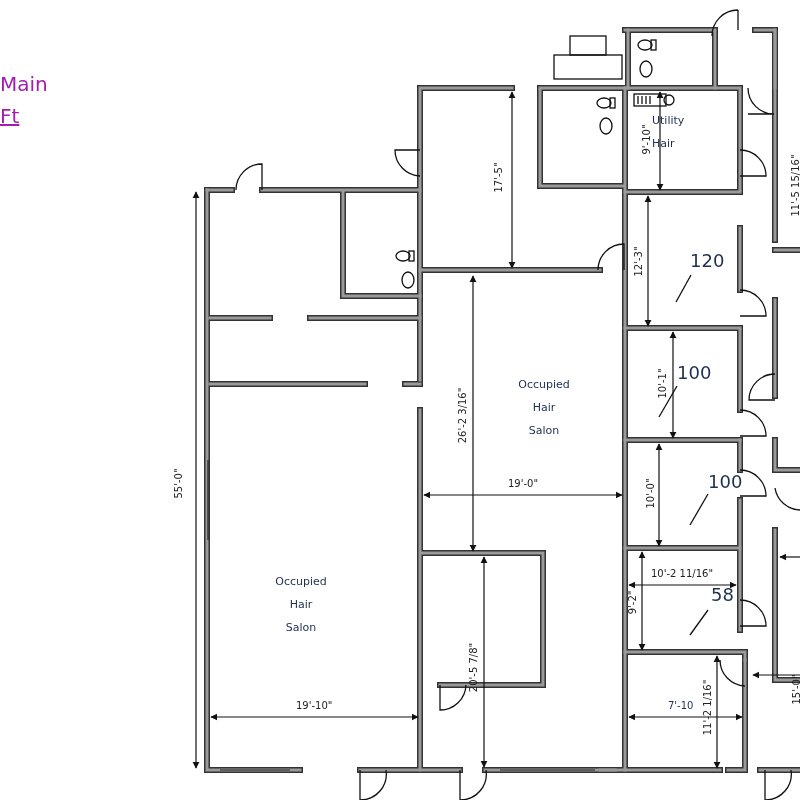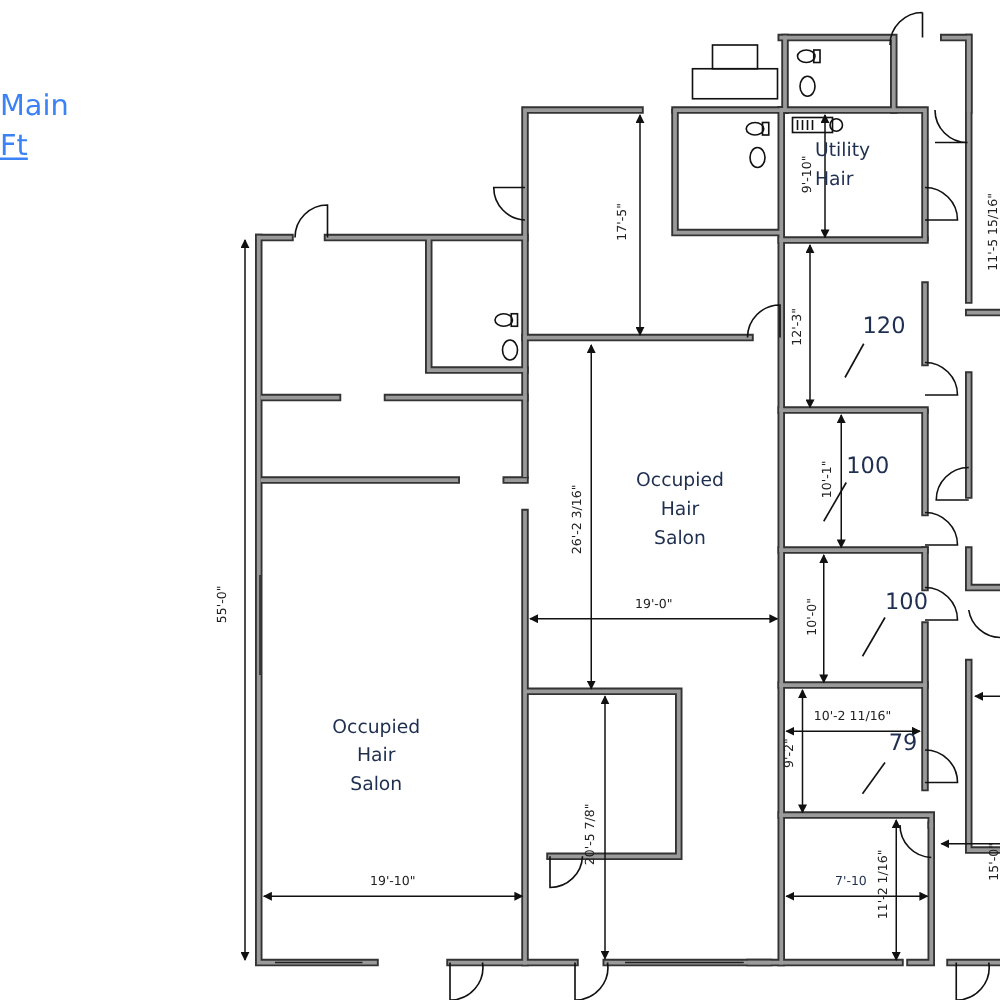--- a/index.html
+++ b/index.html
@@ -1,19 +1,19 @@
 <!DOCTYPE html>
 <html><head>
   <meta charset="utf-8">
   <style>
     html, body { margin:0; padding:0; background:#ffffff; }
     body { width:800px; height:800px; position:relative; overflow:hidden; font-family:"Liberation Sans", sans-serif; }
     #plan { position:absolute; left:0; top:0; width:800px; height:800px; }
-    .title { position:absolute; left:0; font-size:23px; color:#3b82f6; font-family:"DejaVu Sans", sans-serif; }
-    .room-label { position:absolute; text-align:center; color:#1f2f4f; font-size:15px; line-height:23px; font-family:"DejaVu Sans", sans-serif; }
+    .title { position:absolute; left:0; font-size:20px; color:#a21caf; font-family:"DejaVu Sans", sans-serif; }
+    .room-label { position:absolute; text-align:center; color:#1f2f4f; font-size:11px; line-height:23px; font-family:"DejaVu Sans", sans-serif; }
     .dim { position:absolute; font-size:10px; color:#222; white-space:nowrap; font-family:"DejaVu Sans", sans-serif; }
     .dim.v { transform:rotate(-90deg); transform-origin:center center; }
     .num { position:absolute; font-size:18px; color:#1f2f4f; font-family:"DejaVu Sans", sans-serif; }
   </style>
 </head>
 <body>
 
 <div class="title" style="top:72px;">Main</div>
 <div class="title" style="top:104px;text-decoration:underline;">Ft</div>
 
@@ -168,21 +168,21 @@
 </div>
 <div class="room-label" style="left:251px; top:570px; width:100px;">
   <div>Occupied</div>
   <div>Hair</div>
   <div>Salon</div>
 </div>
 
 <div class="num" style="left:690px; top:250px;">120</div>
 <div class="num" style="left:677px; top:362px;">100</div>
 <div class="num" style="left:708px; top:471px;">100</div>
-<div class="num" style="left:711px; top:584px;">79</div>
+<div class="num" style="left:711px; top:584px;">58</div>
 
 <div class="dim v" style="left:158px; top:478px; width:40px; text-align:center;">55'-0"</div>
 <div class="dim v" style="left:478px; top:172px; width:40px; text-align:center;">17'-5"</div>
 <div class="dim v" style="left:427px; top:410px; width:70px; text-align:center;">26'-2 3/16"</div>
 <div class="dim" style="left:508px; top:478px;">19'-0"</div>
 <div class="dim v" style="left:438px; top:662px; width:70px; text-align:center;">20'-5 7/8"</div>
 <div class="dim" style="left:296px; top:700px;">19'-10"</div>
 <div class="dim v" style="left:624px; top:134px; width:44px; text-align:center;">9'-10"</div>
 <div class="dim v" style="left:758px; top:180px; width:74px; text-align:center;">11'-5 15/16"</div>
 <div class="dim v" style="left:618px; top:256px; width:40px; text-align:center;">12'-3"</div>

